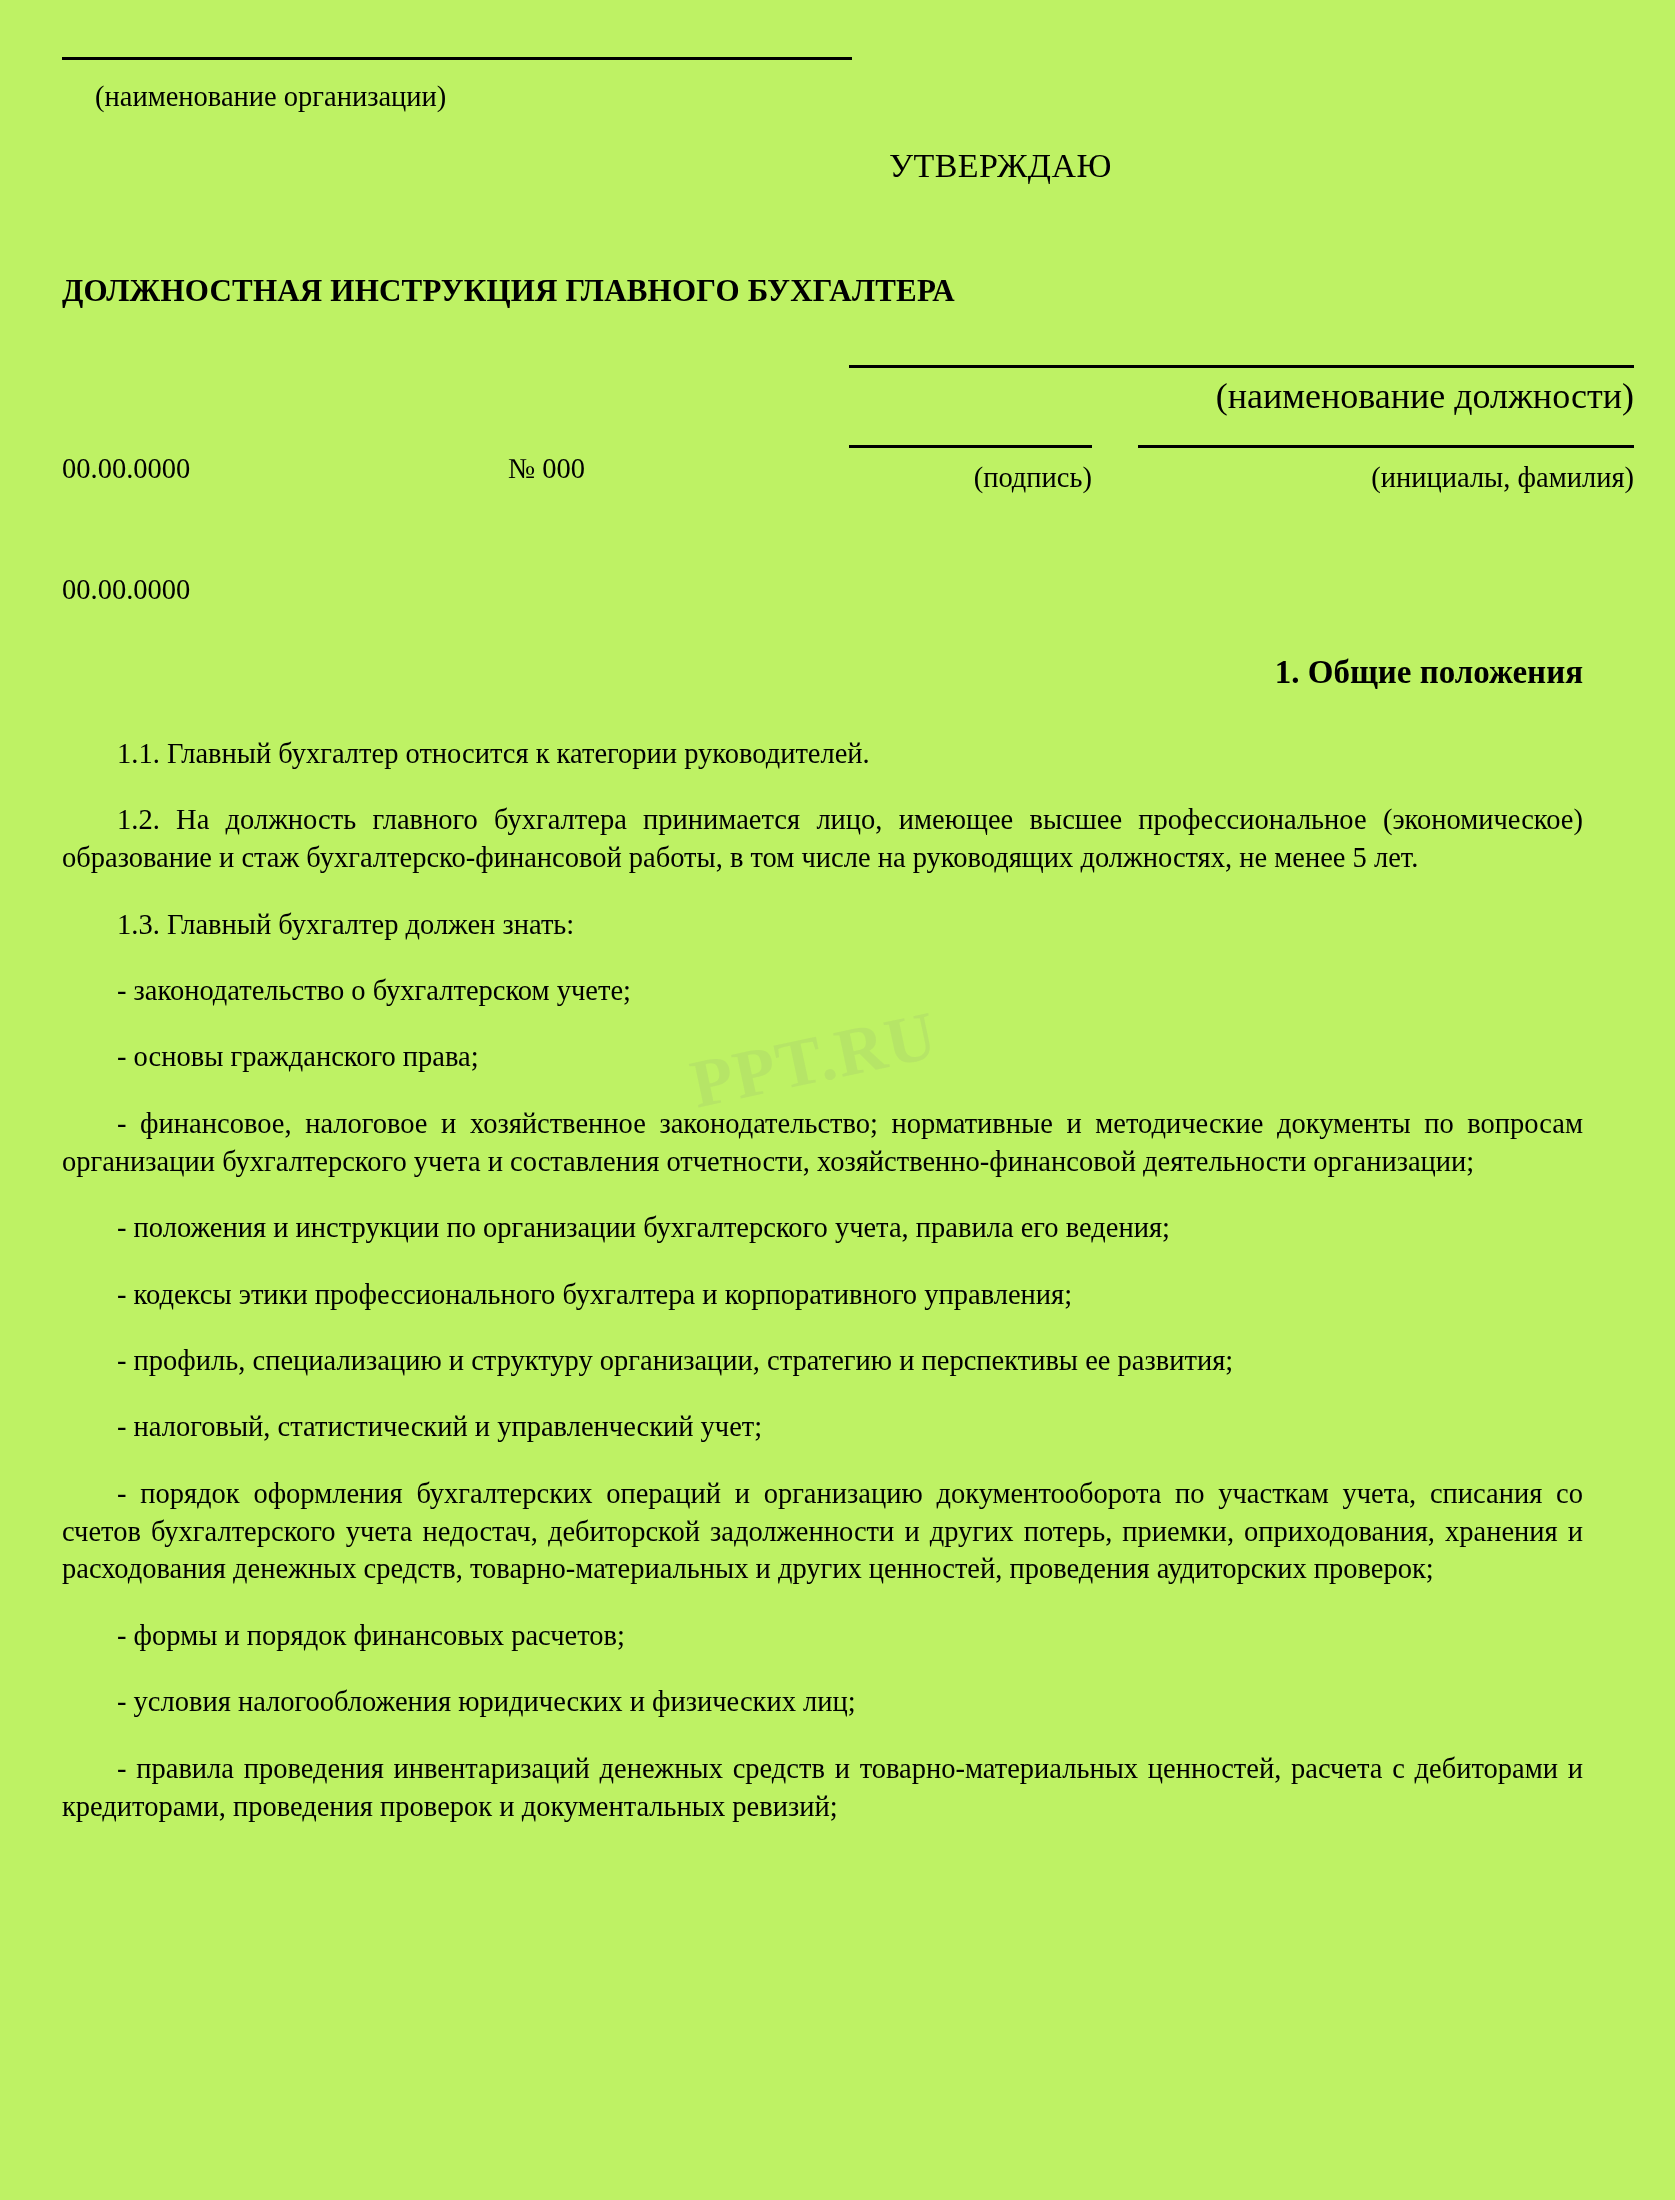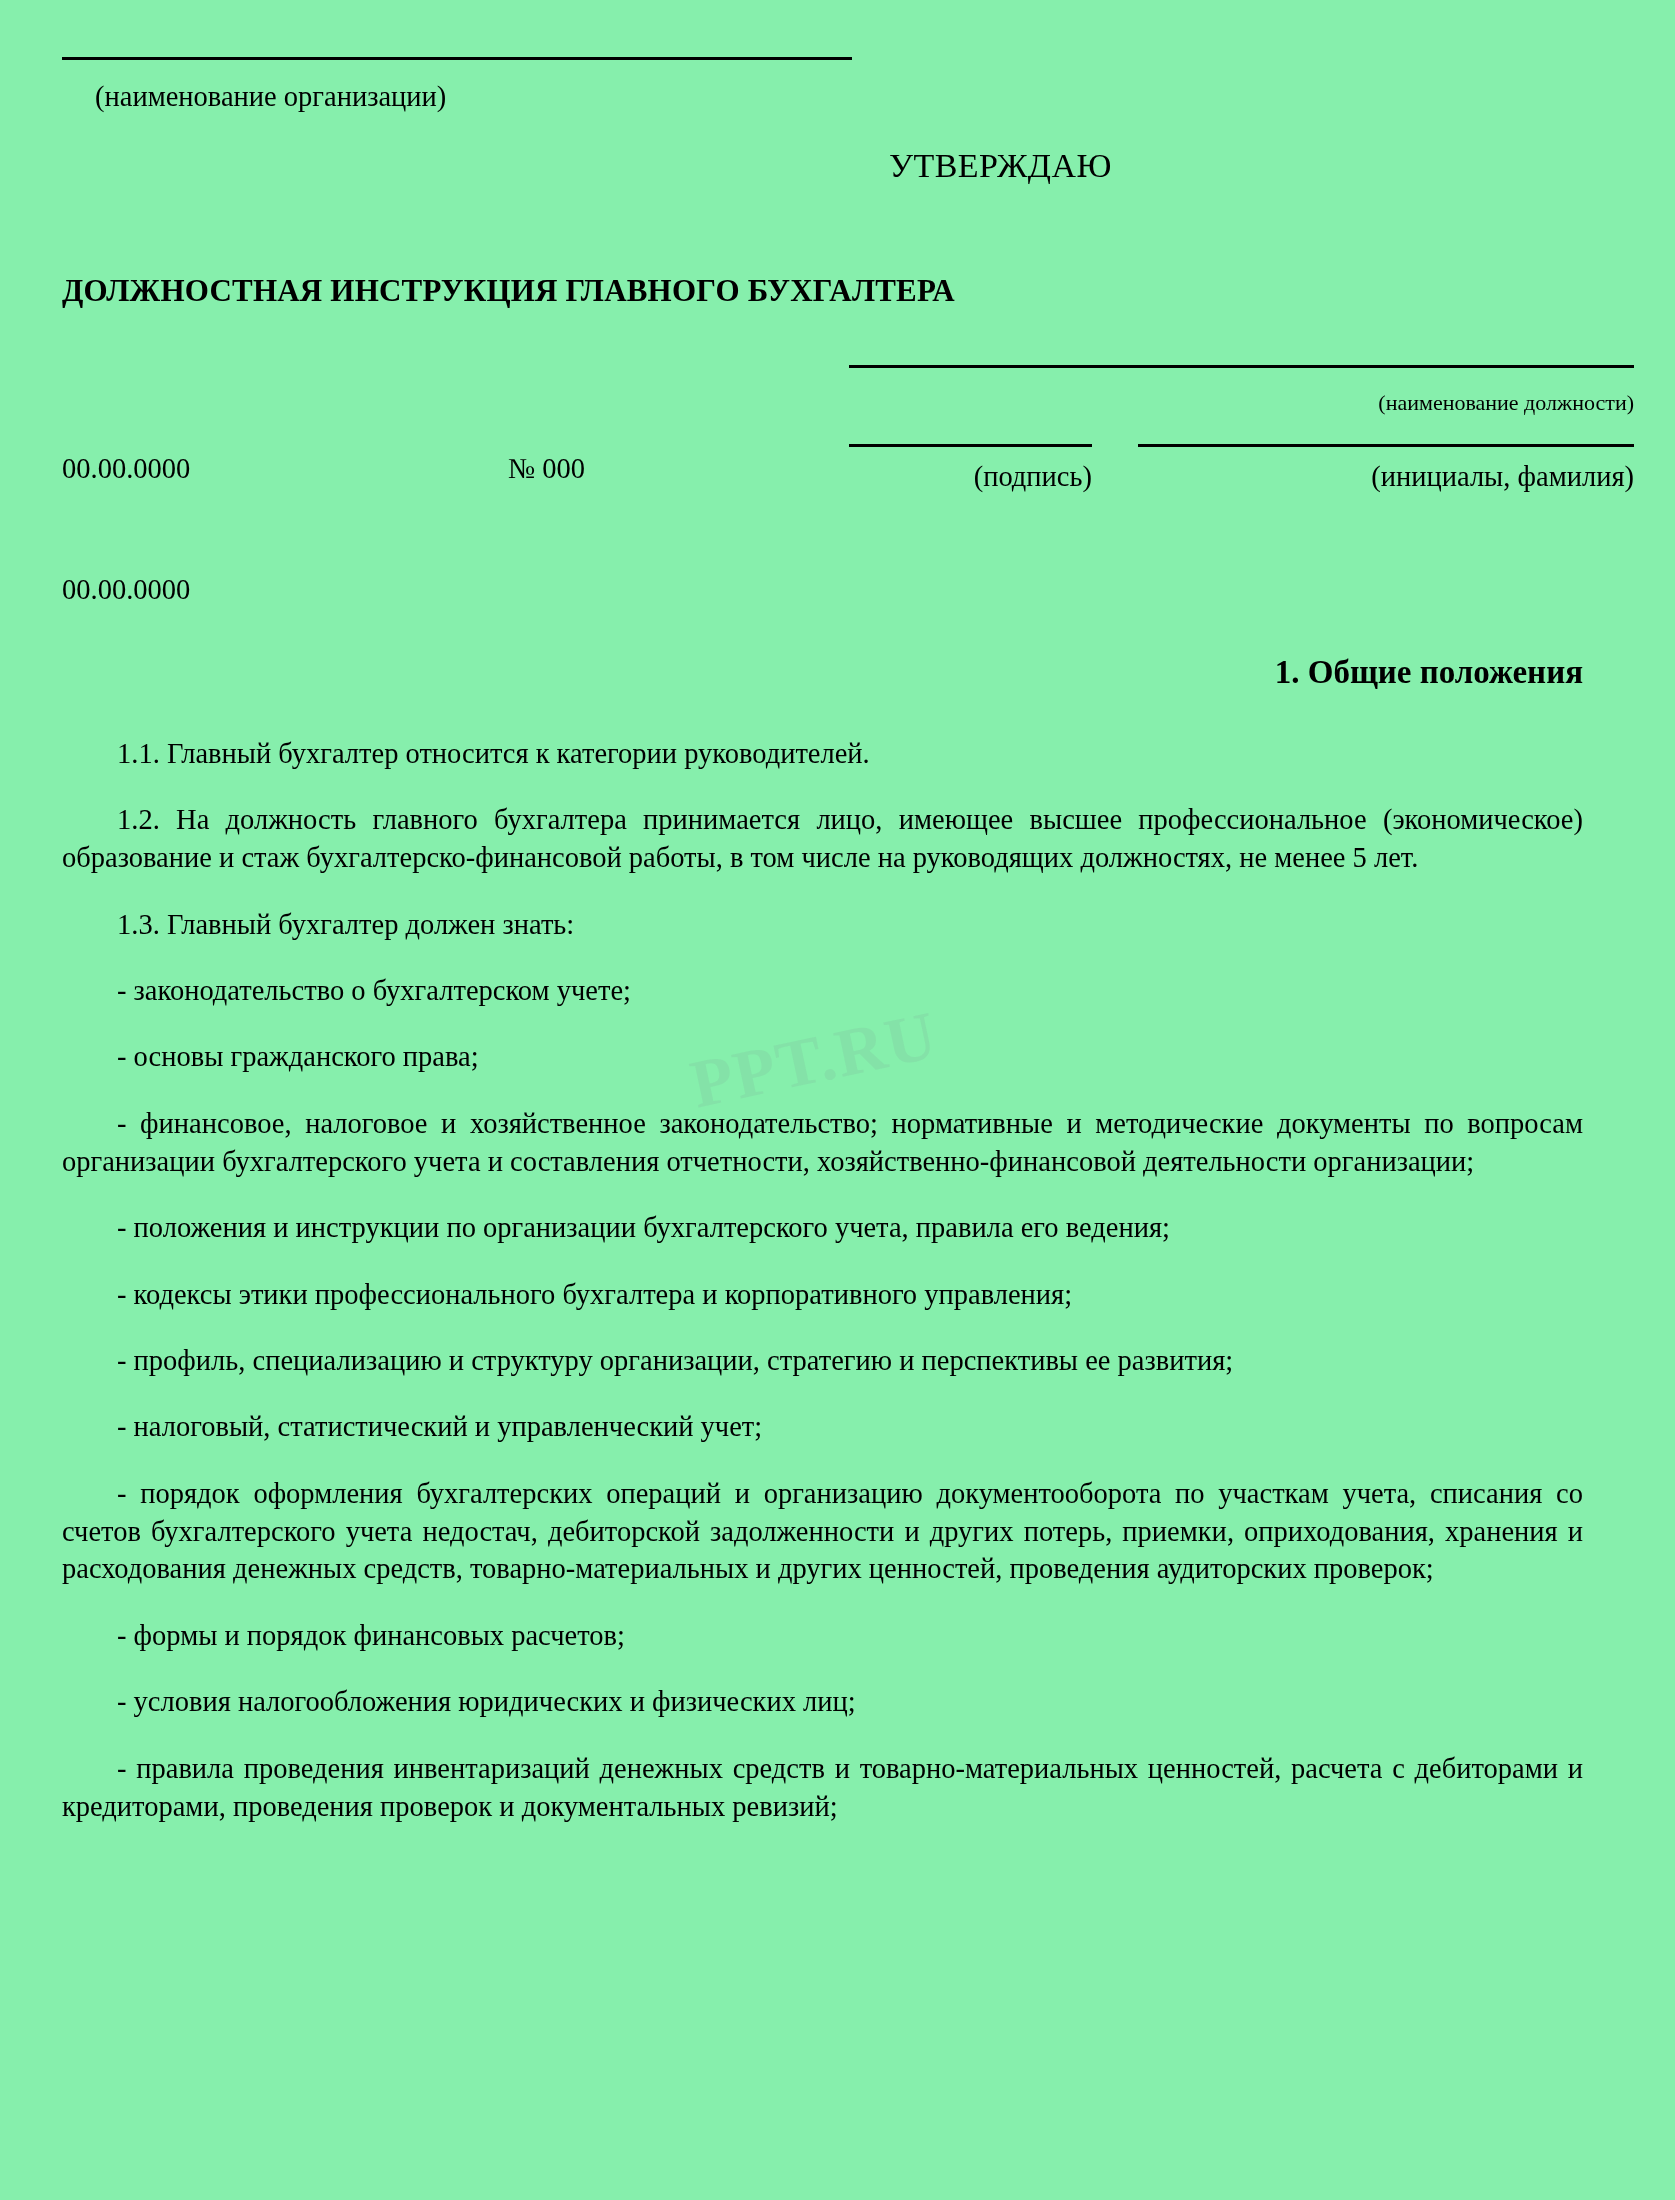--- a/index.html
+++ b/index.html
@@ -8,21 +8,21 @@
     background: #ffffff;
   }
   body {
     font-family: "Liberation Serif", "DejaVu Serif", serif;
     color: #000000;
   }
   .page {
     position: relative;
     width: 1675px;
     height: 2200px;
-    background: #86efac;
+    background: #bef264;
     box-sizing: border-box;
     padding: 0;
     overflow: hidden;
   }
   .inner {
     position: relative;
     width: 1675px;
     height: 2200px;
     padding: 0 92px 0 62px;
     box-sizing: border-box;
@@ -73,23 +73,23 @@
     left: 849px;
     top: 365px;
     width: 785px;
   }
   .sig-rule-full {
     border-bottom: 3.7px solid #000;
     height: 0;
     width: 785px;
   }
   .sig-pos-caption {
-    font-size: 22px;
+    font-size: 36px;
     text-align: right;
-    margin-top: 22px;
+    margin-top: 7px;
   }
   .sig-row {
     display: flex;
     width: 785px;
     margin-top: 27.5px;
     justify-content: space-between;
   }
   .sig-col-sign { width: 243px; }
   .sig-col-name { width: 496px; }
   .sig-col-sign .sig-rule,

